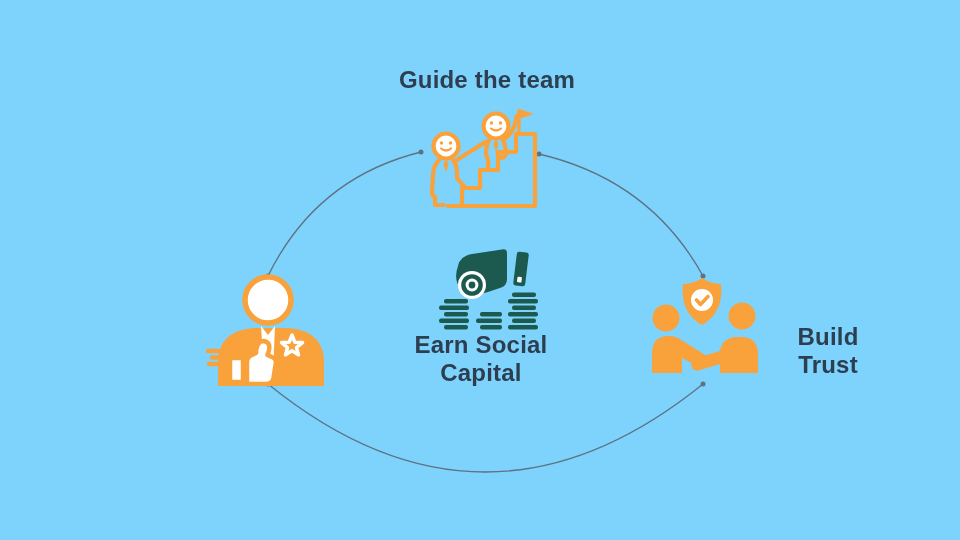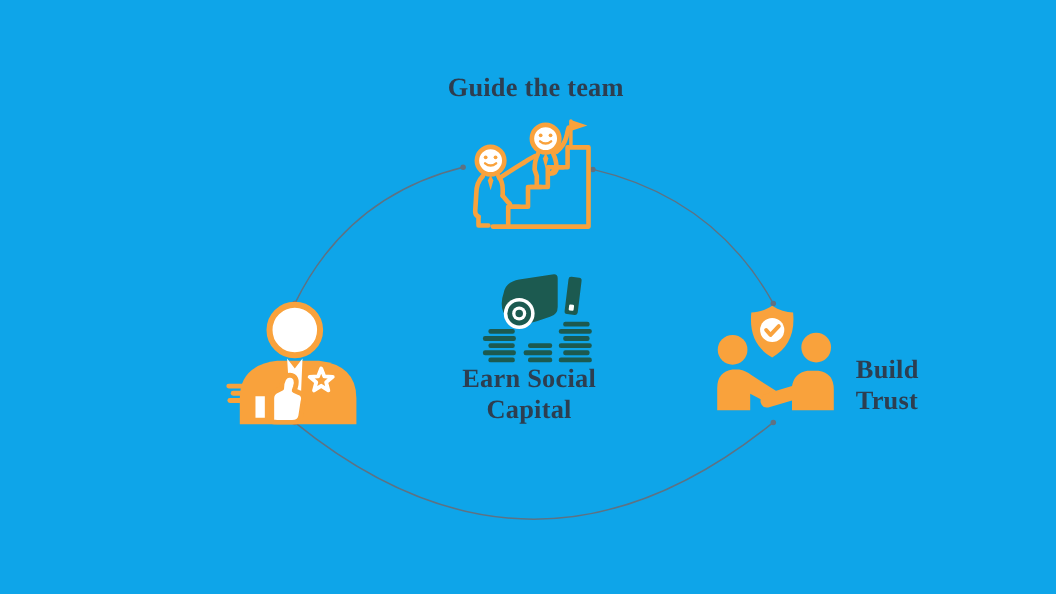--- a/index.html
+++ b/index.html
@@ -1,22 +1,22 @@
 <!DOCTYPE html>
 <html><head>
 <meta charset="utf-8">
 <style>
   html,body{margin:0;padding:0;}
   body{width:960px;height:540px;overflow:hidden;background:#fff;}
-  .stage{position:relative;width:960px;height:540px;background:#0ea5e9;
-         font-family:Liberation Serif, serif;}
+  .stage{position:relative;width:960px;height:540px;background:#7dd3fc;
+         font-family:Liberation Sans, sans-serif;}
   .abs{position:absolute;}
   .label{font-weight:700;color:#2d3e50;font-size:24px;line-height:28px;letter-spacing:.2px;}
   .label.center{text-align:center;}
-  .label.left{text-align:left;}
+  .label.left{text-align:center;}
   svg{display:block;}
 </style>
 </head>
 <body>
 
 <div class="stage">
 
   <svg class="abs" style="left:0;top:0;" width="960" height="540" viewBox="0 0 960 540">
     <g fill="none" stroke="#5e7283" stroke-width="1.3">
       <path d="M268,276 Q316,178 421,152"></path>

